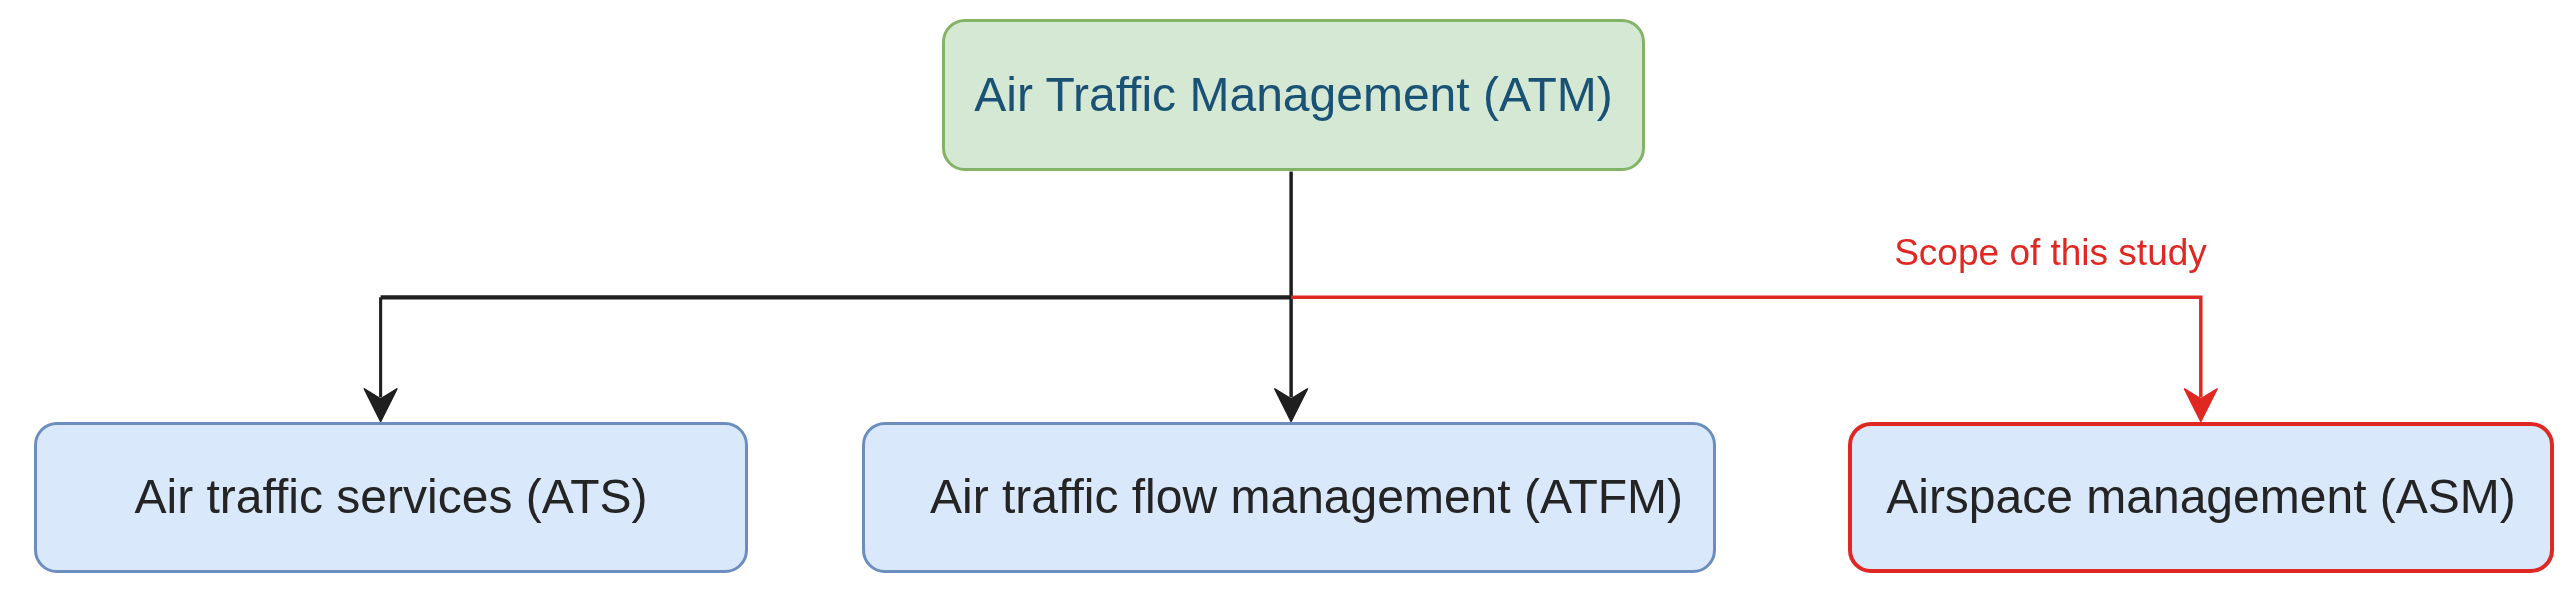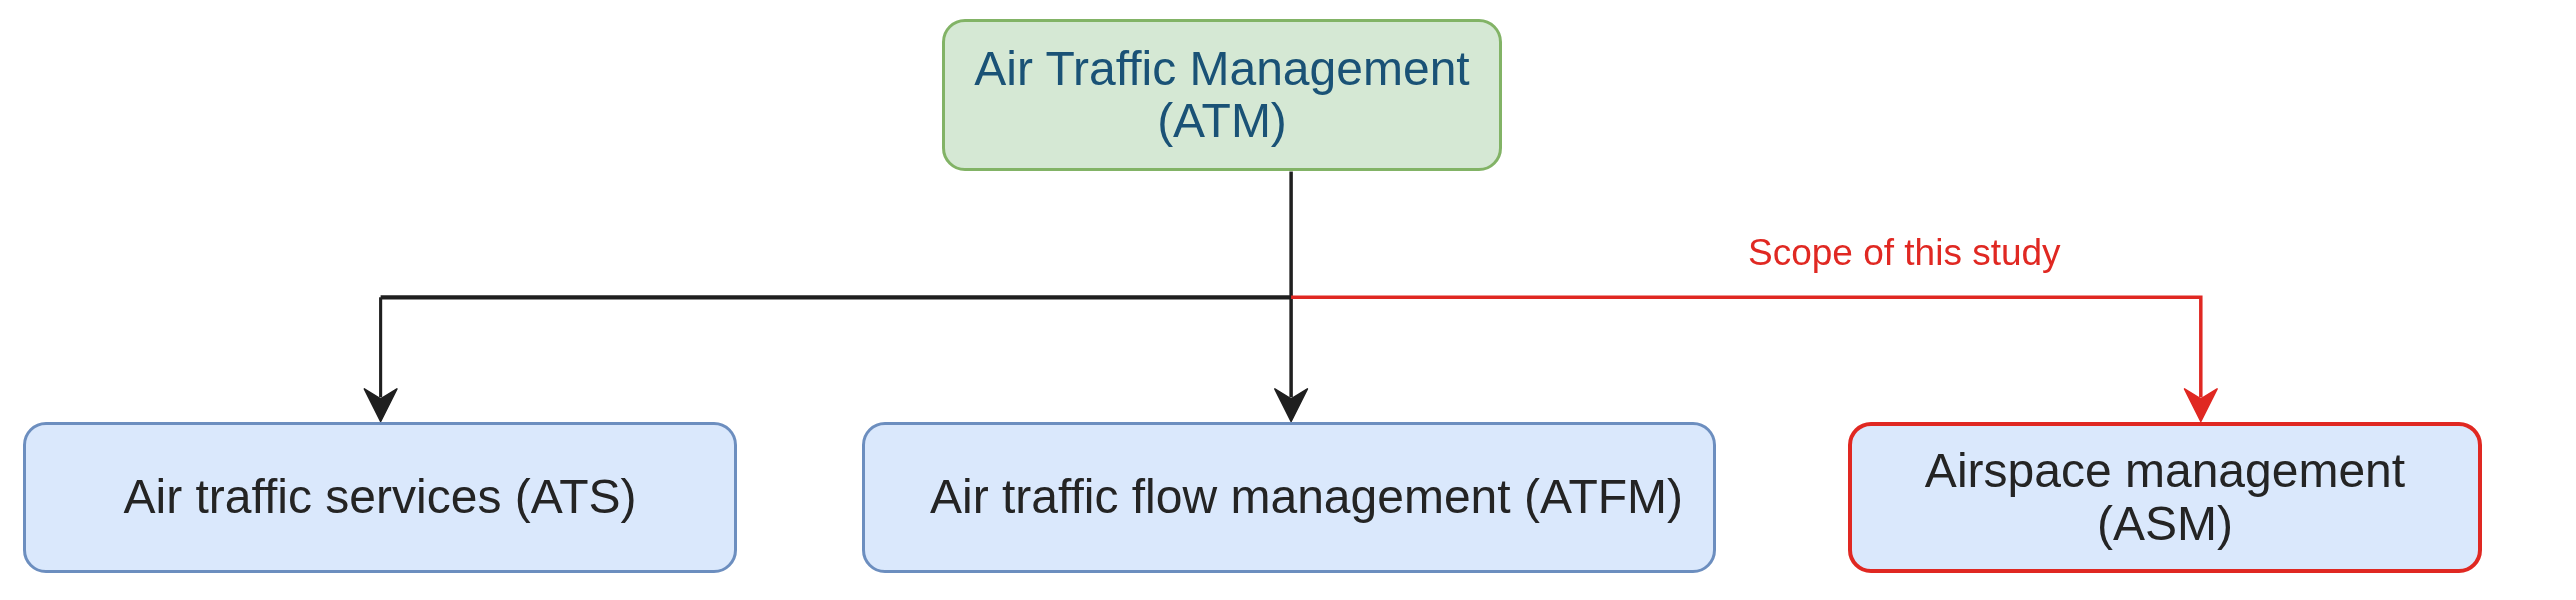--- a/index.html
+++ b/index.html
@@ -35,43 +35,43 @@
   .node{
     position:absolute;
     display:flex;
     align-items:center;
     justify-content:center;
     text-align:center;
     border-radius:23px;
     line-height:1.1;
   }
   .node-root{
-    left:942px;top:19.4px;width:560px;height:152px;
+    left:942px;top:19.4px;width:703px;height:152px;
     background:var(--root-fill);
     border:3.9px solid var(--root-border);
     color:var(--root-text);
     font-size:48px;
   }
   .node-child{
     top:422px;height:151px;
     background:var(--child-fill);
     border:3.9px solid var(--child-border);
     color:var(--child-text);
     font-size:48px;
   }
-  .node-ats{left:23px;width:714px;}
+  .node-ats{left:34px;width:714px;}
   .node-atfm{left:862px;width:854px;padding-left:35px;}
   .node-asm{
-    left:1848px;width:634px;
+    left:1848px;width:706px;
     border:4.7px solid var(--accent-red);
   }
   .scope-label{
     position:absolute;
-    left:1748px;top:233px;width:349px;
-    text-align:left;
+    left:1876px;top:233px;width:349px;
+    text-align:center;
     color:var(--accent-red);
     font-size:37px;
     line-height:1.1;
   }
 </style>
 </head>
 <body>
 
 <div class="stage">
 

